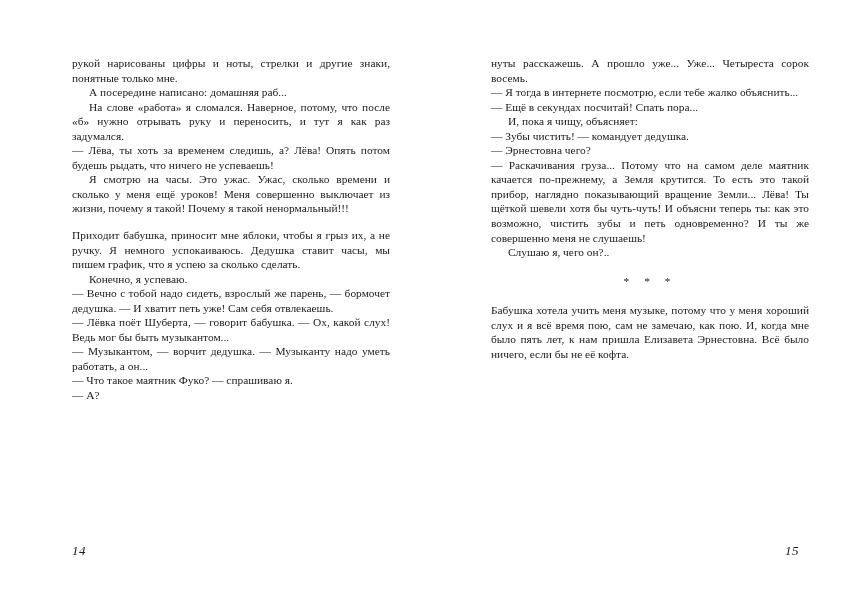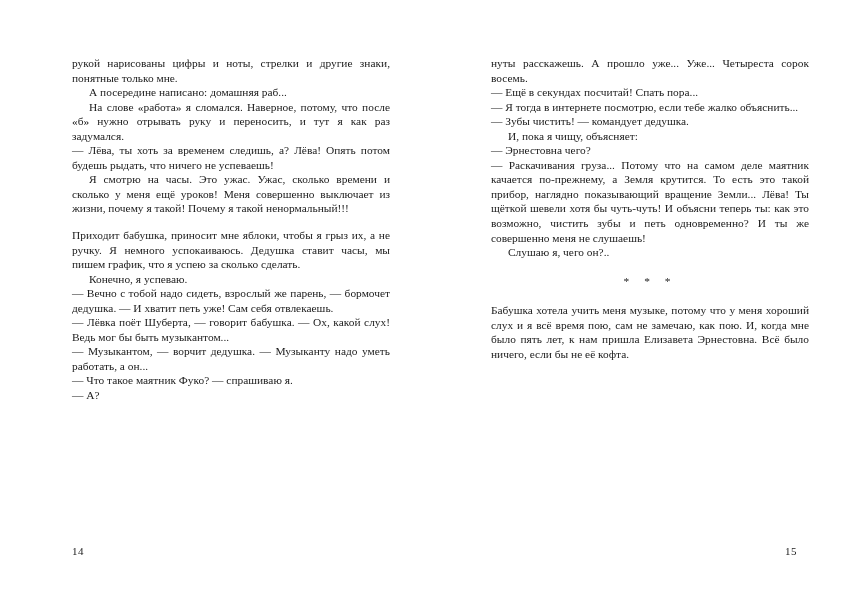--- a/index.html
+++ b/index.html
@@ -57,24 +57,25 @@
     letter-spacing: 6px;
     text-indent: 0;
     font-size: 11.4px;
     line-height: 14.55px;
     color: #1b1b1b;
   }
 
   .folio {
     position: absolute;
     bottom: 33px;
-    font-size: 11px;
+    font-size: 13px;
     line-height: 12px;
     color: #1b1b1b;
     letter-spacing: 0.5px;
+    font-style: italic;
   }
   .page-left  .folio { left: 72px; }
   .page-right .folio { left: 357px; text-align: right; }
 </style>
 </head>
 <body>
 
 <div class="spread">
 
   <div class="page page-left">
@@ -91,24 +92,24 @@
         <p class="para noindent">— Музыкантом, — ворчит дедушка. — Музыканту надо уметь работать, а он...</p>
         <p class="para noindent">— Что такое маятник Фуко? — спрашиваю я.</p>
         <p class="para noindent">— А?</p>
       </div>
     <div class="folio">14</div>
   </div>
 
   <div class="page page-right">
     <div class="textblock" id="right-text">
         <p class="para noindent">нуты расскажешь. А прошло уже... Уже... Четыреста сорок восемь.</p>
+        <p class="para noindent">— Я тогда в интернете посмотрю, если тебе жалко объяснить...</p>
         <p class="para noindent">— Ещё в секундах посчитай! Спать пора...</p>
-        <p class="para noindent">— Я тогда в интернете посмотрю, если тебе жалко объяснить...</p>
+        <p class="para">И, пока я чищу, объясняет:</p>
         <p class="para noindent">— Зубы чистить! — командует дедушка.</p>
-        <p class="para">И, пока я чищу, объясняет:</p>
         <p class="para noindent">— Эрнестовна чего?</p>
         <p class="para noindent">— Раскачивания груза... Потому что на самом деле маятник качается по-прежнему, а Земля крутится. То есть это такой прибор, наглядно показывающий вращение Земли... Лёва! Ты щёткой шевели хотя бы чуть-чуть! И объясни теперь ты: как это возможно, чистить зубы и петь одновременно? И ты же совершенно меня не слушаешь!</p>
         <p class="para">Слушаю я, чего он?..</p>
         <p class="divider">* * *</p>
         <p class="para noindent">Бабушка хотела учить меня музыке, потому что у меня хороший слух и я всё время пою, сам не замечаю, как пою. И, когда мне было пять лет, к нам пришла Елизавета Эрнестовна. Всё было ничего, если бы не её кофта.</p>
       </div>
     <div class="folio">15</div>
   </div>
 
 </div>

